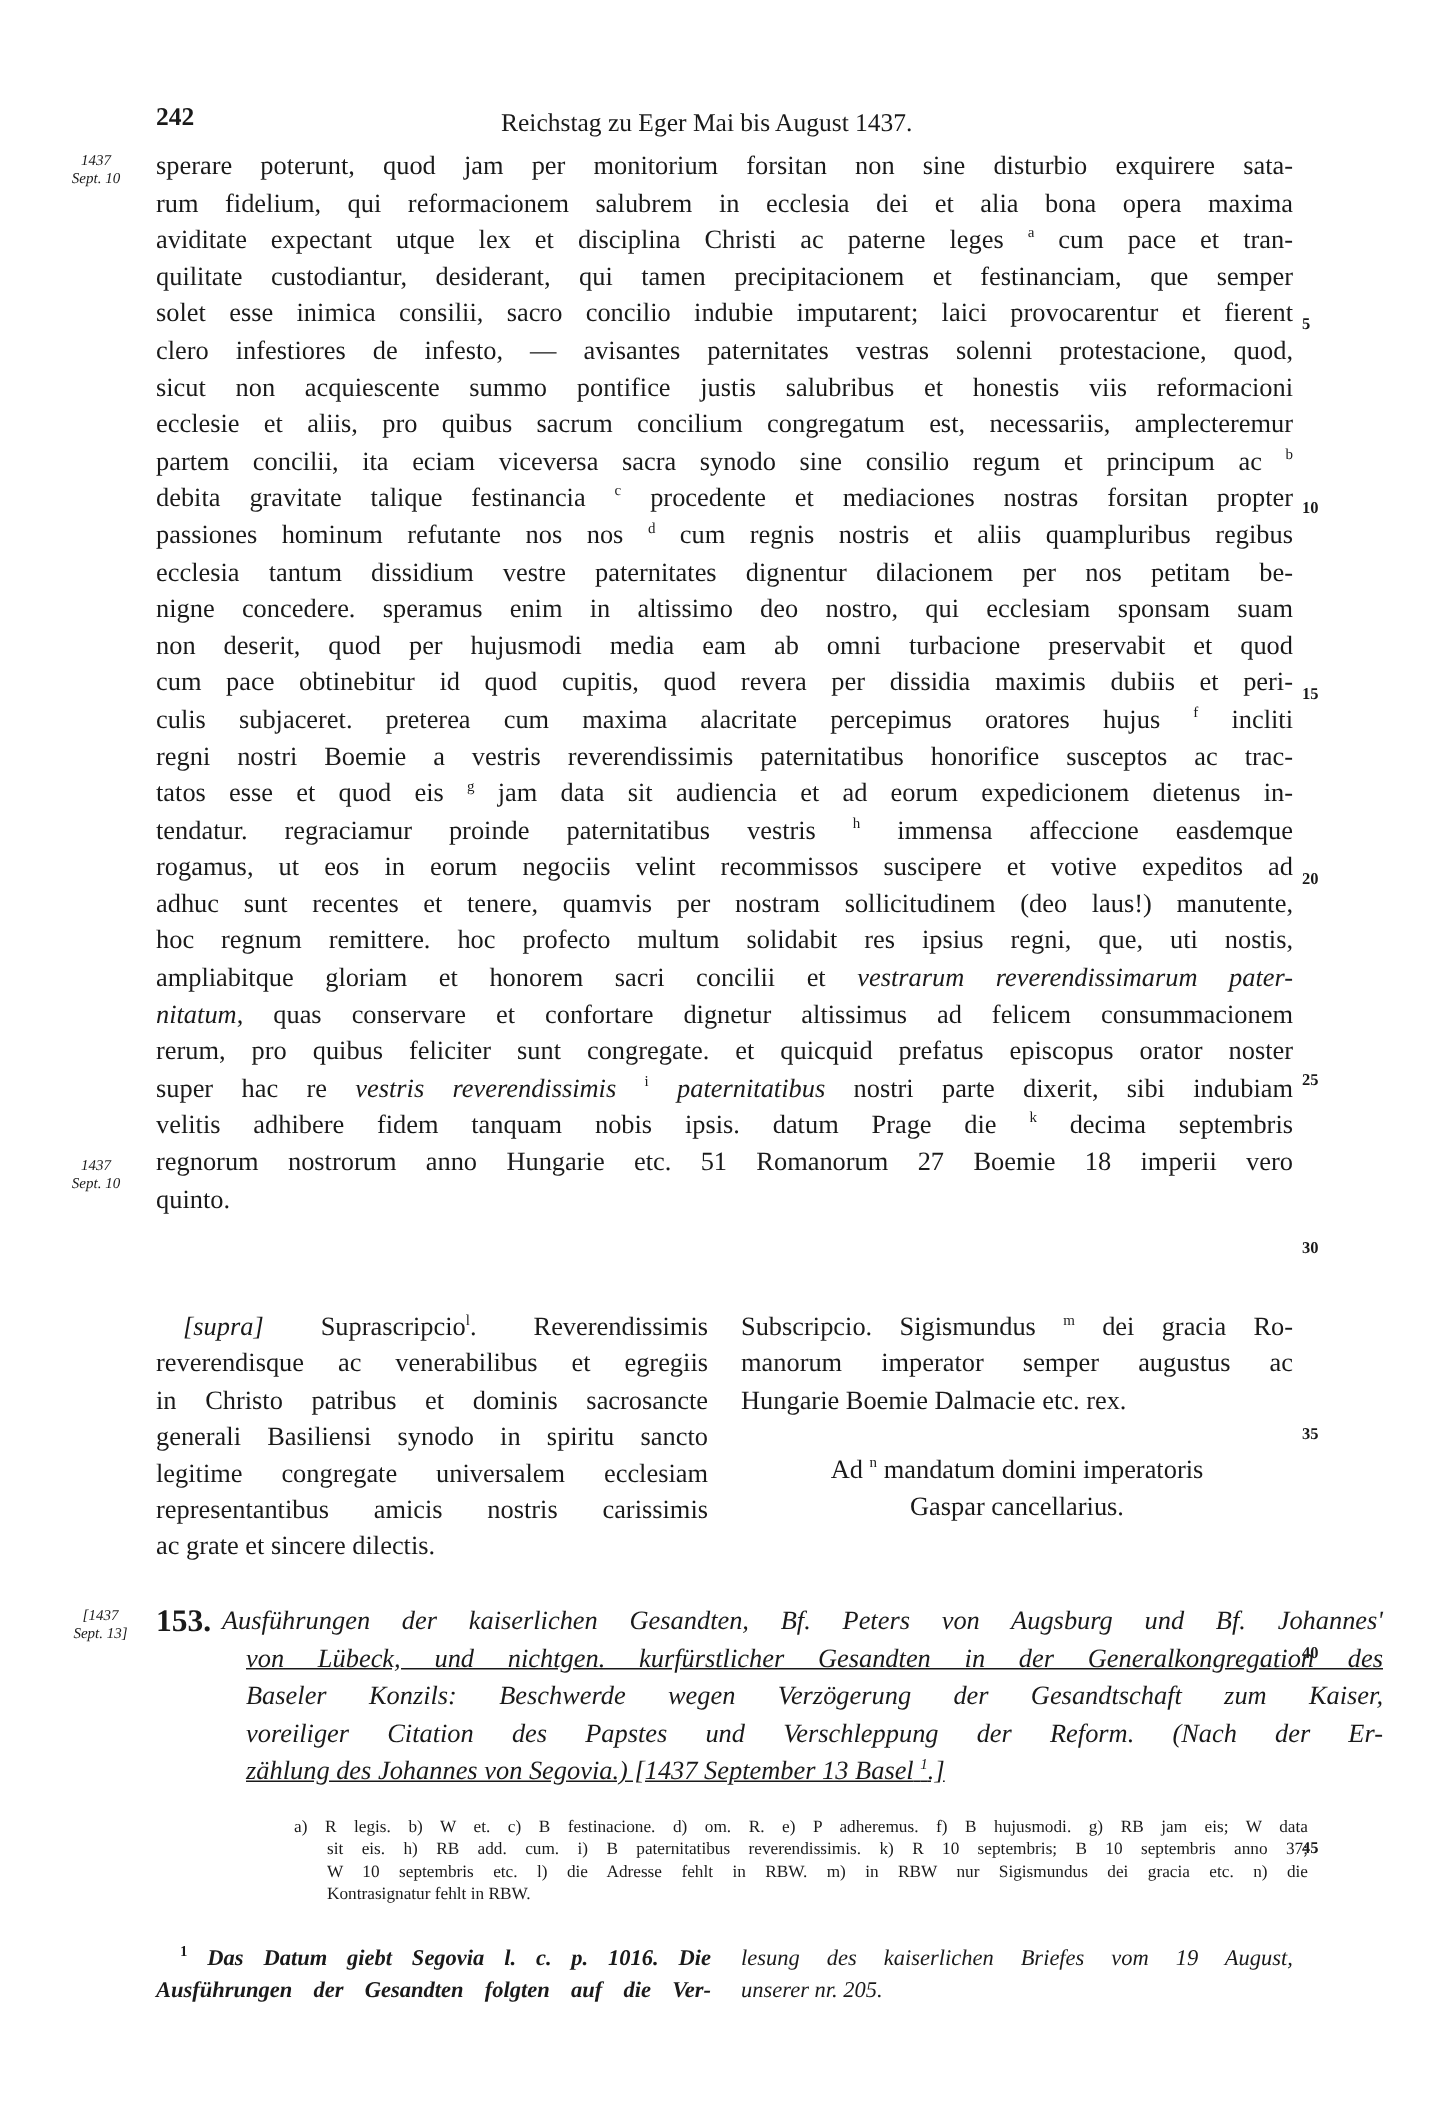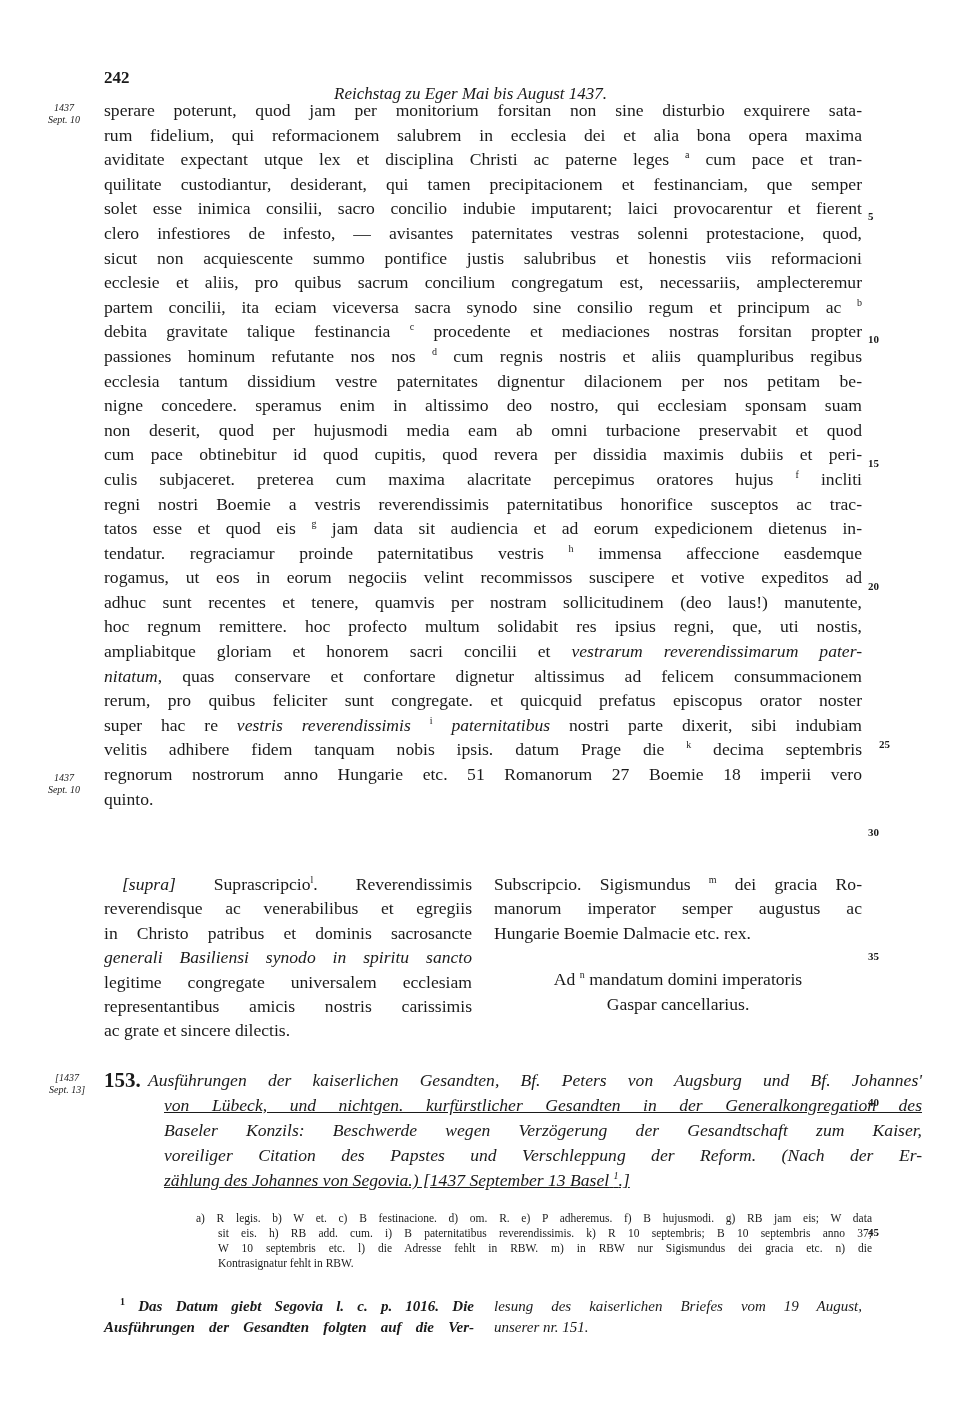--- a/index.html
+++ b/index.html
@@ -1,20 +1,20 @@
 <!DOCTYPE html>
 <html><head>
 <meta charset="utf-8">
 <style>
   html, body { margin: 0; padding: 0; background: #ffffff; }
   body { width: 960px; height: 1409px; position: relative; overflow: hidden; color: #1a1a1a; font-family: "Liberation Serif", "DejaVu Serif", serif; }
   .page { position: absolute; left: 0; top: 0; width: 960px; height: 1409px; }
   .running-head { position: absolute; top: 68px; left: 104px; width: 760px; height: 22px; font-size: 17px; }
   .running-head .pno { position: absolute; left: 0; top: 0; font-weight: bold; }
-  .running-head .title { position: absolute; left: 230px; top: 16px; font-style: italic; }
+  .running-head .title { position: absolute; left: 230px; top: 4px; }
   .body-text { position: absolute; left: 104px; top: 98px; width: 758px; }
   .line { height: 24.6px; line-height: 24.6px; font-size: 17.6px; white-space: nowrap; text-align: justify; text-align-last: justify; }
   .line.last { text-align-last: left; }
   .lnum { position: absolute; left: 868px; font-size: 11px; font-weight: bold; }
   .mnote { position: absolute; left: 36px; font-size: 10px; font-style: italic; line-height: 12px; text-align: center; width: 56px; }
   sup { font-size: 10px; line-height: 0; vertical-align: super; }
   .ital { font-style: italic; }
   .col { position: absolute; font-size: 17.6px; }
   .col .line { height: 24.4px; line-height: 24.4px; }
   .center { text-align: center !important; text-align-last: center !important; }
@@ -78,31 +78,31 @@
 
   <div class="mnote" style="top:772px;">
     <div>1437</div>
     <div>Sept. 10</div>
   </div>
 
   <span class="lnum" style="top:210px;">5</span>
   <span class="lnum" style="top:333px;">10</span>
   <span class="lnum" style="top:457px;">15</span>
   <span class="lnum" style="top:580px;">20</span>
-  <span class="lnum" style="top:738px;margin-left:11px;">25</span>
+  <span class="lnum" style="top:714px;">25</span>
   <span class="lnum" style="top:826px;">30</span>
   <span class="lnum" style="top:950px;">35</span>
   <span class="lnum" style="top:1096px;">40</span>
   <span class="lnum" style="top:1226px;">45</span>
 
   <div class="col" style="left:122px; top:872px; width:350px;">
     <div class="line"><span class="ital">[supra]</span><span> Suprascripcio</span><sup>l</sup><span>. Reverendissimis</span></div>
     <div class="line" style="margin-left:-18px;">reverendisque ac venerabilibus et egregiis</div>
     <div class="line" style="margin-left:-18px;">in Christo patribus et dominis sacrosancte</div>
-    <div class="line" style="margin-left:-18px;font-style:italic;">generali Basiliensi synodo in spiritu sancto</div>
+    <div class="line" style="margin-left:-18px;">generali Basiliensi synodo in spiritu sancto</div>
     <div class="line" style="margin-left:-18px;">legitime congregate universalem ecclesiam</div>
     <div class="line" style="margin-left:-18px;">representantibus amicis nostris carissimis</div>
     <div class="line last" style="margin-left:-18px;">ac grate et sincere dilectis.</div>
   </div>
 
   <div class="col" style="left:494px; top:872px; width:368px;">
     <div class="line"><span>Subscripcio. Sigismundus</span> <sup>m</sup><span> dei gracia Ro-</span></div>
     <div class="line">manorum imperator semper augustus ac</div>
     <div class="line last">Hungarie Boemie Dalmacie etc. rex.</div>
     <div style="height:22px;"></div>
@@ -130,16 +130,16 @@
     <div class="vl ind">W 10 septembris etc. l) die Adresse fehlt in RBW. m) in RBW nur Sigismundus dei gracia etc. n) die</div>
     <div class="vl ind last">Kontrasignatur fehlt in RBW.</div>
   </div>
 
   <div class="fn" style="left:104px; width:370px;font-weight:bold;">
     <div class="fl" style="padding-left:16px;"><sup style="font-style:normal;">1</sup> <span>Das Datum giebt Segovia l. c. p. 1016. Die</span></div>
     <div class="fl">Ausführungen der Gesandten folgten auf die Ver-</div>
   </div>
   <div class="fn" style="left:494px; width:368px;">
     <div class="fl">lesung des kaiserlichen Briefes vom 19 August,</div>
-    <div class="fl last">unserer nr. 151.</div>
+    <div class="fl last">unserer nr. 205.</div>
   </div>
 
 </div>
 
 </body></html>

